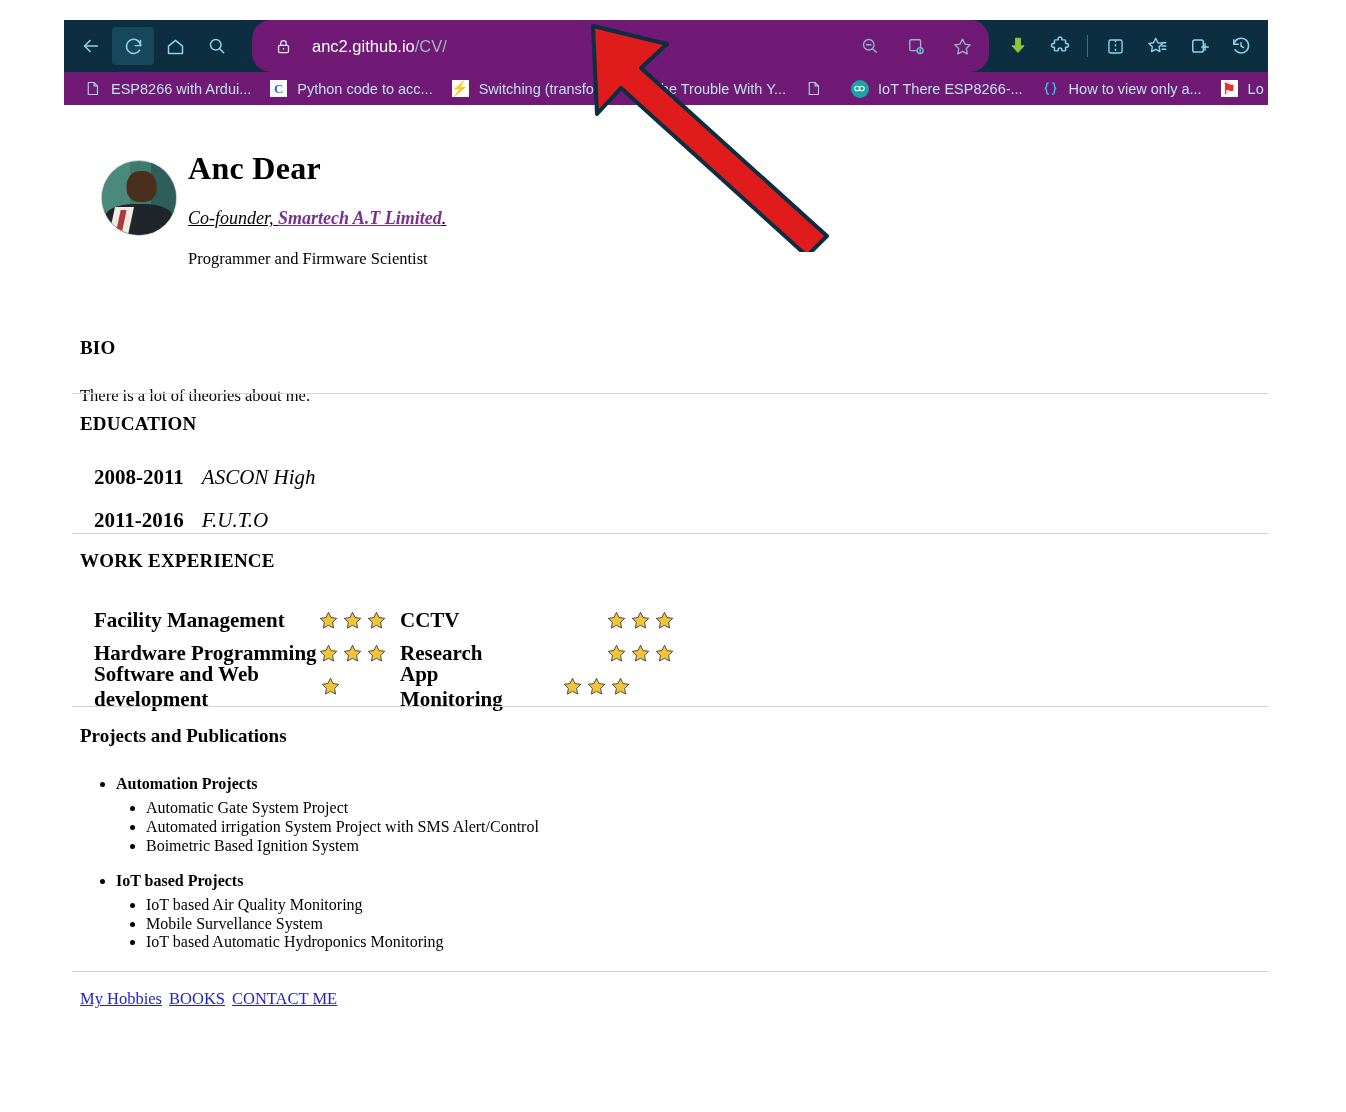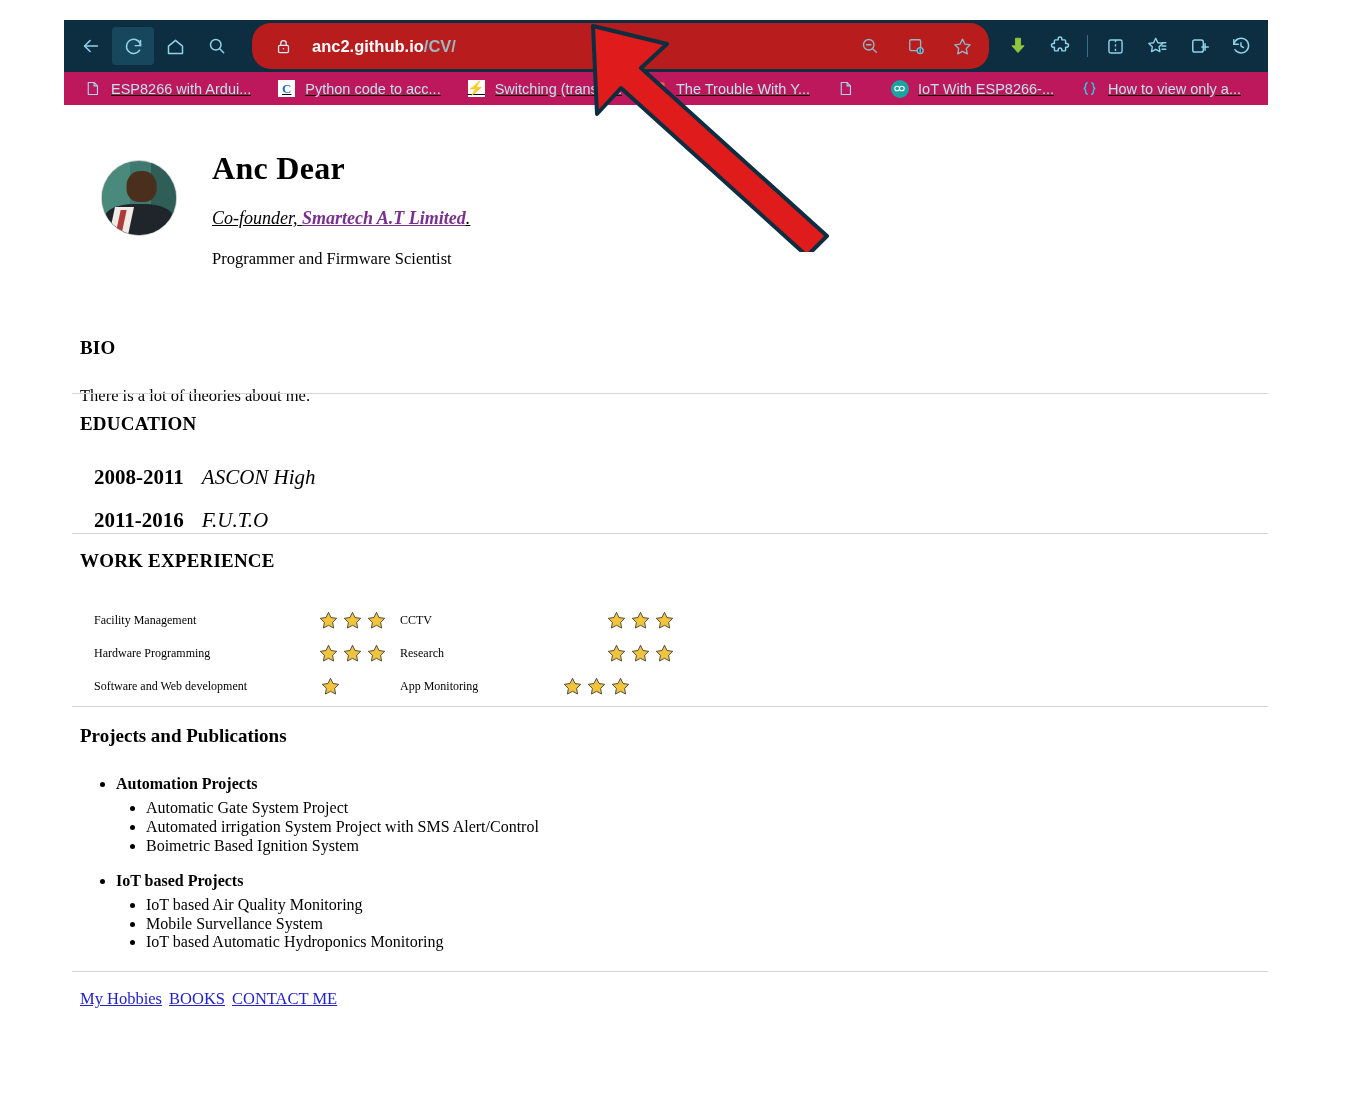--- a/index.html
+++ b/index.html
@@ -34,30 +34,29 @@
     display: flex; align-items: center; justify-content: center;
     border-radius: 4px;
     flex: 0 0 auto;
     color: #8fd4ea;
   }
   .tb-btn.active { background: #17475c; }
   .tb-btn svg { display: block; }
 
   .addressbar {
     flex: 1 1 auto;
-    height: 46px;
+    height: 52px;
     margin: 0 8px 0 14px;
-    background: #b91c1c;
+    background: #701a75;
     border-radius: 19px;
     display: flex;
     align-items: center;
     padding: 0 4px 0 18px;
     min-width: 0;
     position: relative;
-    font-weight: bold;
   }
   .lock-wrap {
     width: 26px; height: 26px;
     display: flex; align-items: center; justify-content: center;
     color: #d6edf7; flex: 0 0 auto;
   }
   .url-text {
     margin-left: 16px;
     font-size: 16.5px;
     color: #ffffff;
@@ -71,23 +70,22 @@
   .ab-actions .tb-btn { width: 46px; height: 34px; color: #7fb9cf; }
 
   .tb-sep { width: 1px; height: 22px; background: #3b6f85; margin: 0 6px; flex: 0 0 auto; }
 
   
   .bookmarks {
     height: 33px;
     display: flex;
     align-items: center;
     padding: 0 10px;
-    gap: 8px;
-    background: #be185d;
-    text-decoration: underline;
+    gap: 0px;
+    background: #701a75;
   }
   .bm {
     display: flex; align-items: center;
     height: 26px;
     padding: 0 9px;
     border-radius: 4px;
     flex: 0 0 auto;
     max-width: 210px;
   }
   .bm-ico {
@@ -157,21 +155,21 @@
   }
   .avatar .stripe {
     position:absolute; left:14%; bottom:0; width:26%; height:38%;
     background:#f0ebe4; transform: skewX(-12deg);
   }
   .avatar .stripe2 {
     position:absolute; left:22%; bottom:0; width:8%; height:34%;
     background:#b03a3a; transform: skewX(-12deg);
   }
 
-  .profile-text { margin-left: 36px; padding-top: 4px; }
+  .profile-text { margin-left: 12px; padding-top: 4px; }
   .pname {
     font-size: 32px;
     font-weight: bold;
     letter-spacing: 0.3px;
     line-height: 1.1;
     margin: 0 0 22px 0;
   }
   .prole {
     font-size: 18px;
     font-style: italic;
@@ -199,21 +197,21 @@
   }
 
   .body-text { font-size: 16.5px; margin: 0; }
 
   .edu-row { font-size: 21px; margin: 0 0 0 14px; }
   .edu-row .yr { font-weight: bold; }
   .edu-row .sch { font-style: italic; margin-left: 18px; }
 
   .skill-grid { margin-left: 14px; }
   .skill-row { display: flex; align-items: center; height: 33px; }
-  .sk-name  { font-weight: normal; font-size: 12px; }
+  .sk-name  { font-weight: bold; font-size: 21px; }
   .sk-stars { display: flex; align-items: center; }
   .sk-stars svg { display:block; margin-right: 3px; }
 
   .col1-name  { width: 224px; }
   .col1-stars { width: 82px; }
   .col2-name  { width: 132px; }
   .col2-stars { width: 90px; }
 
   ul.lvl1 { margin: 0; padding-left: 36px; list-style: disc; }
   ul.lvl1 > li { font-weight: bold; font-size: 16px; margin: 0; }
@@ -390,21 +388,21 @@
 
       <div class="bm">
         <span class="bm-ico">
           <span class="fav-circle">
             <svg width="13" height="13" viewBox="0 0 24 24" fill="none" stroke="#ffffff" stroke-width="2">
                 <ellipse cx="7.6" cy="12" rx="4.3" ry="4.3"></ellipse>
                 <ellipse cx="16.4" cy="12" rx="4.3" ry="4.3"></ellipse>
               </svg>
           </span>
         </span>
-        <span class="bm-label">IoT With ESP8266-...</span>
+        <span class="bm-label">IoT There ESP8266-...</span>
       </div>
 
       <div class="bm">
         <span class="bm-ico">
           <svg width="17" height="17" viewBox="0 0 24 24" fill="none" stroke="#2fc6e8" stroke-width="2" stroke-linecap="round" stroke-linejoin="round">
               <path d="M9 4c-2 0-2.4 1-2.4 3.4S6 11 4.5 11.9c1.5.9 2.1 2 2.1 4.5S7 20 9 20"></path>
               <path d="M15 4c2 0 2.4 1 2.4 3.4S18 11 19.5 11.9c-1.5.9-2.1 2-2.1 4.5S17 20 15 20"></path>
             </svg>
         </span>
         <span class="bm-label">How to view only a...</span>

